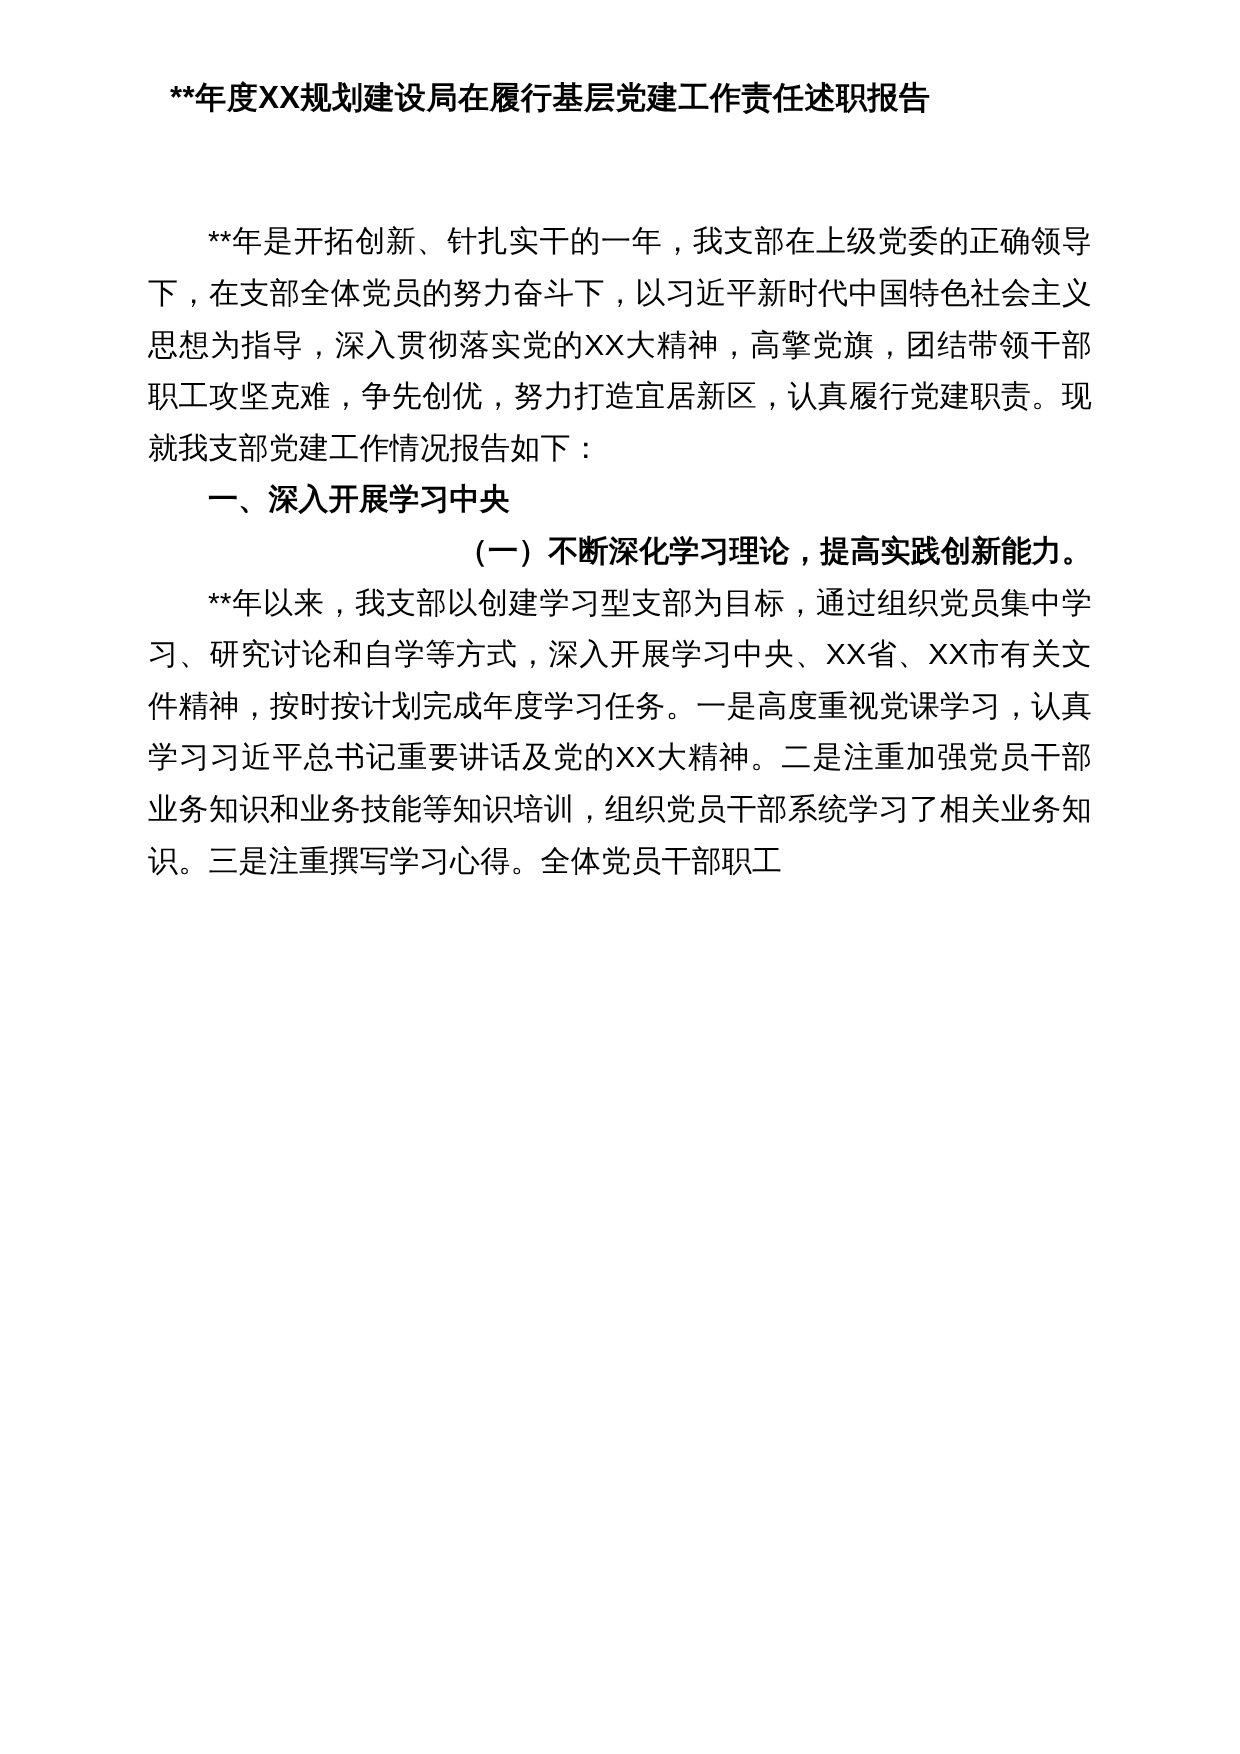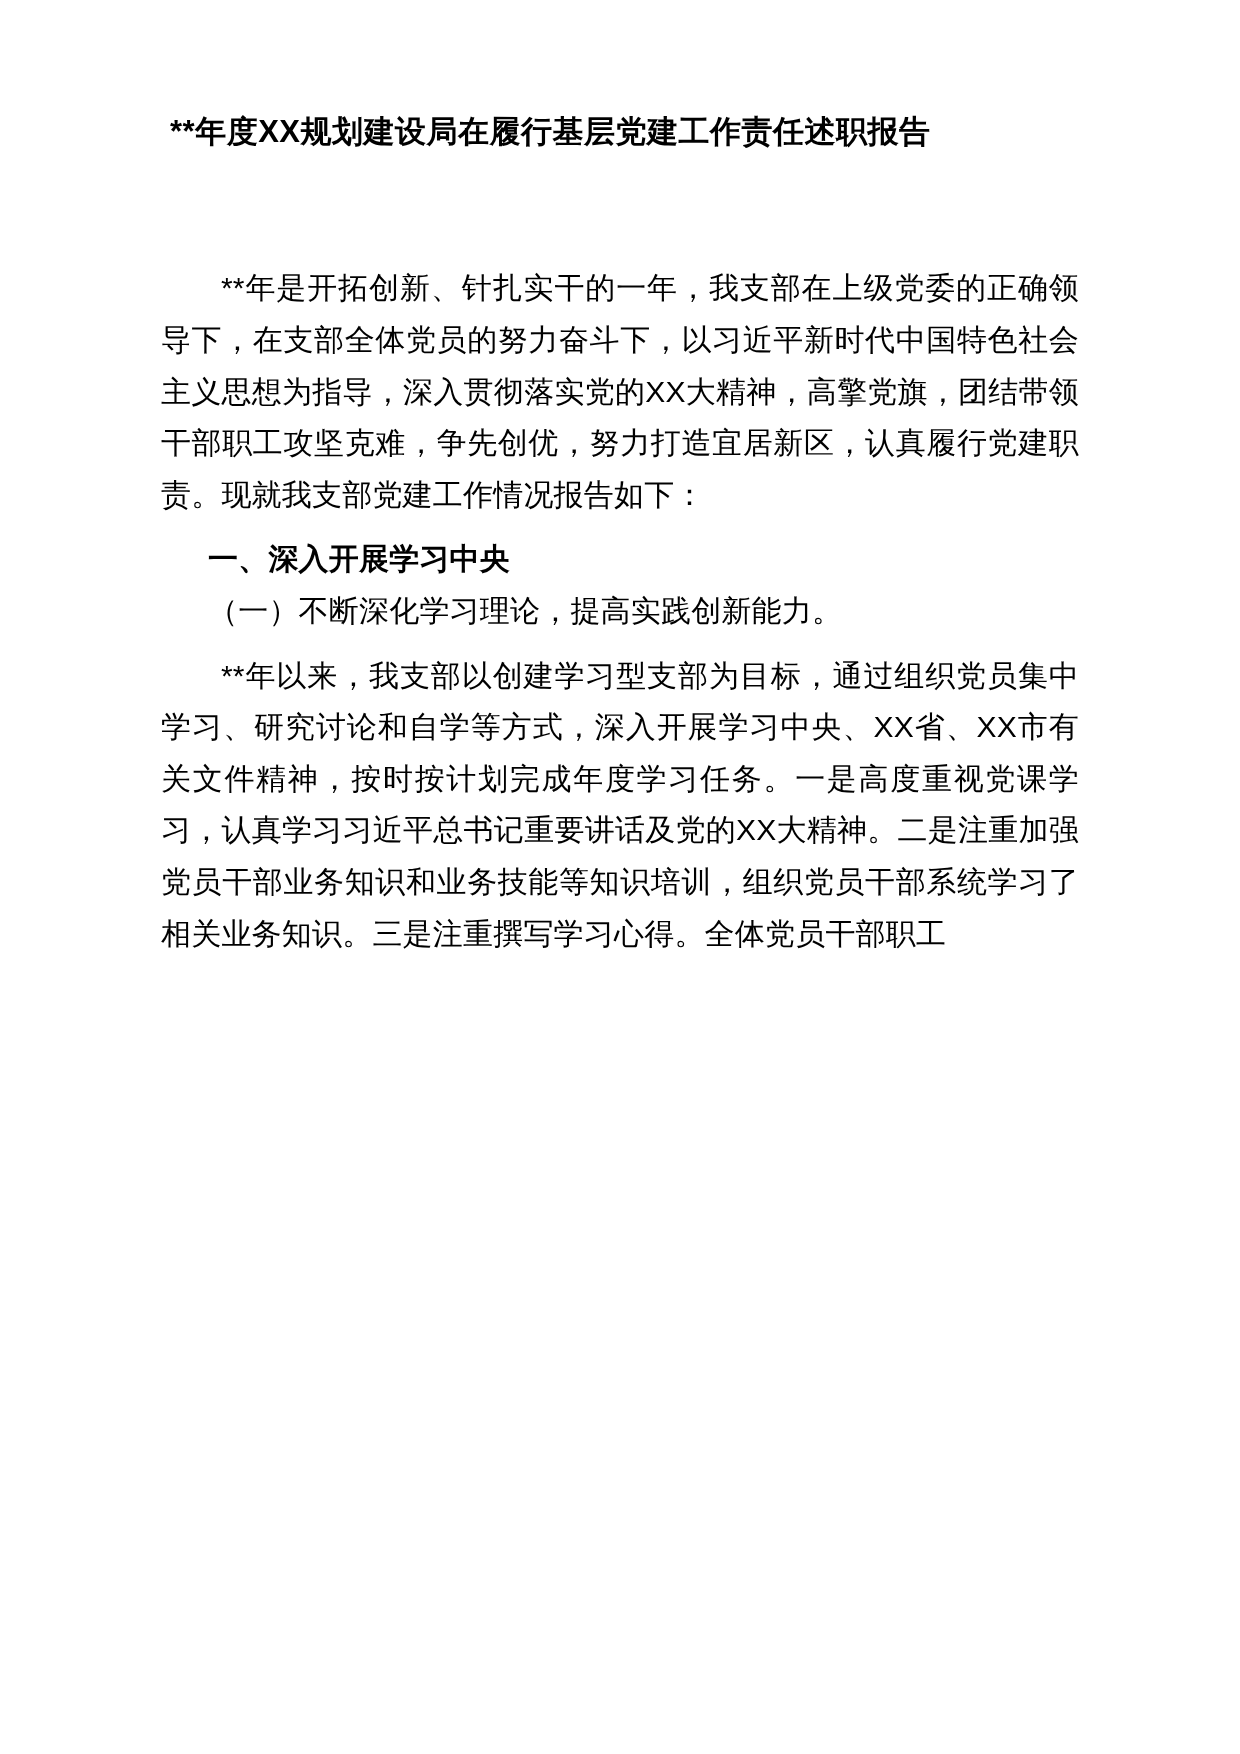--- a/index.html
+++ b/index.html
@@ -11,57 +11,58 @@
     width: 1240px;
     height: 1754px;
     font-family: "Liberation Sans", sans-serif;
     color: #000000;
     overflow: hidden;
   }
   .page {
     box-sizing: border-box;
     width: 1240px;
     height: 1586px;
-    padding: 110px 148px 90px 148px;
+    padding: 76px 148px 90px 148px;
     background: #ffffff;
   }
   .doc-title {
     font-size: 31px;
     font-weight: bold;
     letter-spacing: 0.5px;
     text-align: left;
     line-height: 1.4;
     margin: 0 0 0 22px;
   }
   .title-gap {
     height: 96px;
   }
   p.body-text {
     font-size: 30px;
     line-height: 1.72;
-    margin: 13px;
+    margin: 0;
     text-indent: 2em;
     text-align: justify;
     letter-spacing: 0.2px;
   }
   p.heading-1 {
     font-size: 30px;
     font-weight: bold;
     line-height: 1.72;
     margin: 0;
     text-indent: 2em;
     letter-spacing: 0.2px;
   }
   p.heading-2 {
     font-size: 30px;
-    font-weight: normal;
+    font-weight: bold;
     line-height: 1.72;
     margin: 0;
     text-indent: 2em;
     letter-spacing: 0.2px;
+    text-align: right;
   }
 </style>
 </head>
 <body>
 
 <div class="page">
   <h1 class="doc-title">**年度XX规划建设局在履行基层党建工作责任述职报告</h1>
   <div class="title-gap"></div>
   <p class="body-text">**年是开拓创新、针扎实干的一年，我支部在上级党委的正确领导下，在支部全体党员的努力奋斗下，以习近平新时代中国特色社会主义思想为指导，深入贯彻落实党的XX大精神，高擎党旗，团结带领干部职工攻坚克难，争先创优，努力打造宜居新区，认真履行党建职责。现就我支部党建工作情况报告如下：</p>
   <p class="heading-1">一、深入开展学习中央</p>

